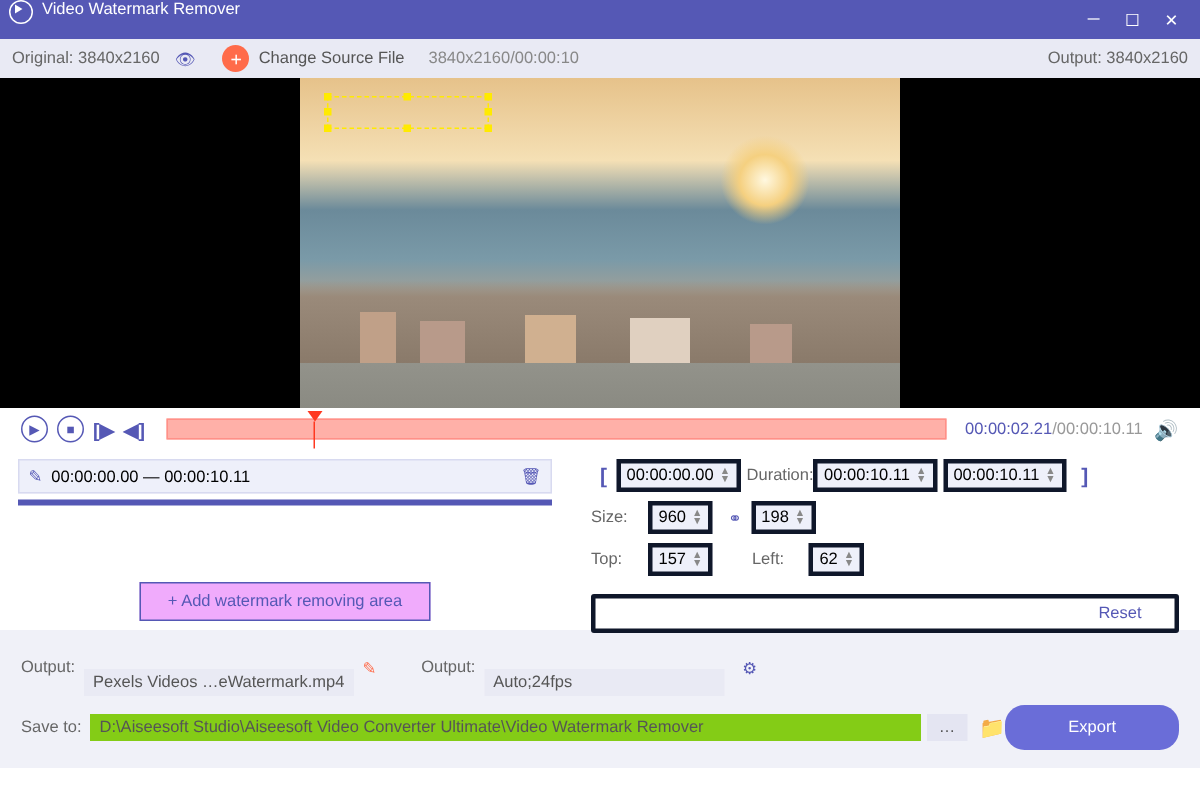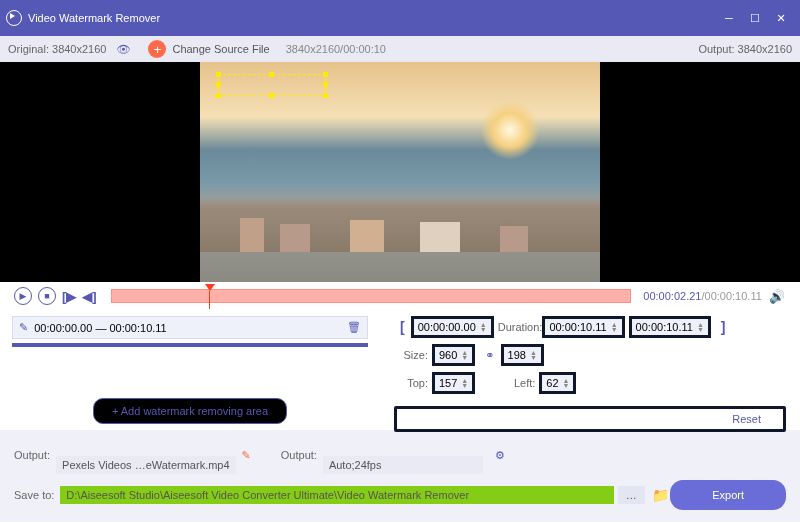--- a/index.html
+++ b/index.html
@@ -1,17 +1,17 @@
 <!DOCTYPE html>
 <html><head>
 <meta charset="utf-8">
 <style>
 *{box-sizing:border-box;margin:0;padding:0;font-family:Arial,sans-serif;font-size:11px;}
 body{background:#fff;width:800px;height:523px;overflow:hidden;}
-.titlebar{background:#5558b5;height:36px;display:flex;align-items:center;padding:0 6px;color:#fff;}
+.titlebar{background:#5558b5;height:26px;display:flex;padding:0 6px;color:#fff;}
 .titlebar .logo{width:16px;height:16px;border:1.5px solid #fff;border-radius:50%;margin-right:6px;position:relative;}
 .titlebar .logo::after{content:"";position:absolute;left:3px;top:2px;width:0;height:0;border-left:5px solid #fff;border-top:3px solid transparent;border-bottom:3px solid transparent;}
 .titlebar .spacer{flex:1;}
 .winbtn{width:26px;height:26px;display:flex;align-items:center;justify-content:center;color:#fff;}
 .infobar{background:#e9eaf4;height:26px;display:flex;align-items:center;padding:0 8px;color:#555;}
 .infobar .orig{color:#666;text-align:center;}
 .eye-icon{color:#5558b5;margin-left:10px;}
 .plus-circle{width:18px;height:18px;border-radius:50%;background:#ff6b4a;color:#fff;display:inline-flex;align-items:center;justify-content:center;font-size:13px;margin:0 6px 0 18px;}
 .infobar .spacer{flex:1;}
 .infobar .cs{color:#555;}
@@ -34,27 +34,27 @@
 .tc{color:#5558b5;margin-left:4px;}
 .tc .g{color:#999;}
 .vol{color:#5558b5;margin-left:8px;font-size:13px;}
 .midrow{display:flex;height:120px;}
 .leftpanel{width:380px;padding:6px 12px;display:flex;flex-direction:column;}
 .segbox{background:#eef0fa;border:1px solid #d8daf0;padding:4px 6px;display:flex;align-items:center;}
 .segbox .wand{color:#5558b5;margin-right:6px;}
 .segbox .spacer{flex:1;}
 .segbox .trash{color:#5558b5;}
 .segbar{height:4px;background:#5558b5;margin-top:4px;width:100%;}
-.addarea{margin-top:auto;align-self:center;border:1px solid #5558b5;color:#5558b5;padding:6px 18px;border-radius:10px;background:#000000;}
+.addarea{margin-top:auto;align-self:center;border:1px solid #5558b5;color:#5558b5;padding:6px 18px;border-radius:0;background:#f0abfc;}
 .rightpanel{flex:1;padding:6px 14px;}
 .rrow{display:flex;align-items:center;margin-bottom:6px;}
 .rb{color:#5558b5;font-size:14px;font-weight:bold;margin:0 6px;}
 .numfield{background:#eef0fa;border:3px solid #0f172a;padding:2px 4px;display:inline-flex;align-items:center;margin-right:4px;}
 .numfield .stp{display:flex;flex-direction:column;margin-left:4px;line-height:5px;font-size:7px;color:#888;}
-.lbl{color:#666;margin-right:4px;width:34px;text-align:right;}
+.lbl{color:#666;margin-right:4px;width:34px;}
 .link-icon{color:#5558b5;margin:0 6px;}
 .resetbtn{border:3px solid #0f172a;color:#5558b5;padding:4px 22px;border-radius:2px;background:#fff;margin-top:12px;text-align:right;}
 .bottom{background:#f0f1f8;padding:6px 14px;}
 .brow{display:flex;align-items:center;margin-bottom:6px;}
 .brow .bl{color:#666;margin-right:6px;}
 .fnbox{background:#e9eaf4;padding:3px 6px;margin-right:6px;color:#555;margin-top:20px;}
 .pen{color:#ff6b4a;margin-right:30px;}
 .gear{color:#5558b5;margin-left:6px;}
 .savebox{background:#84cc16;padding:3px 6px;flex:1;color:#555;display:flex;align-items:center;text-align:center;}
 .dots{background:#e4e5f2;padding:3px 8px;margin:0 4px;color:#555;}

